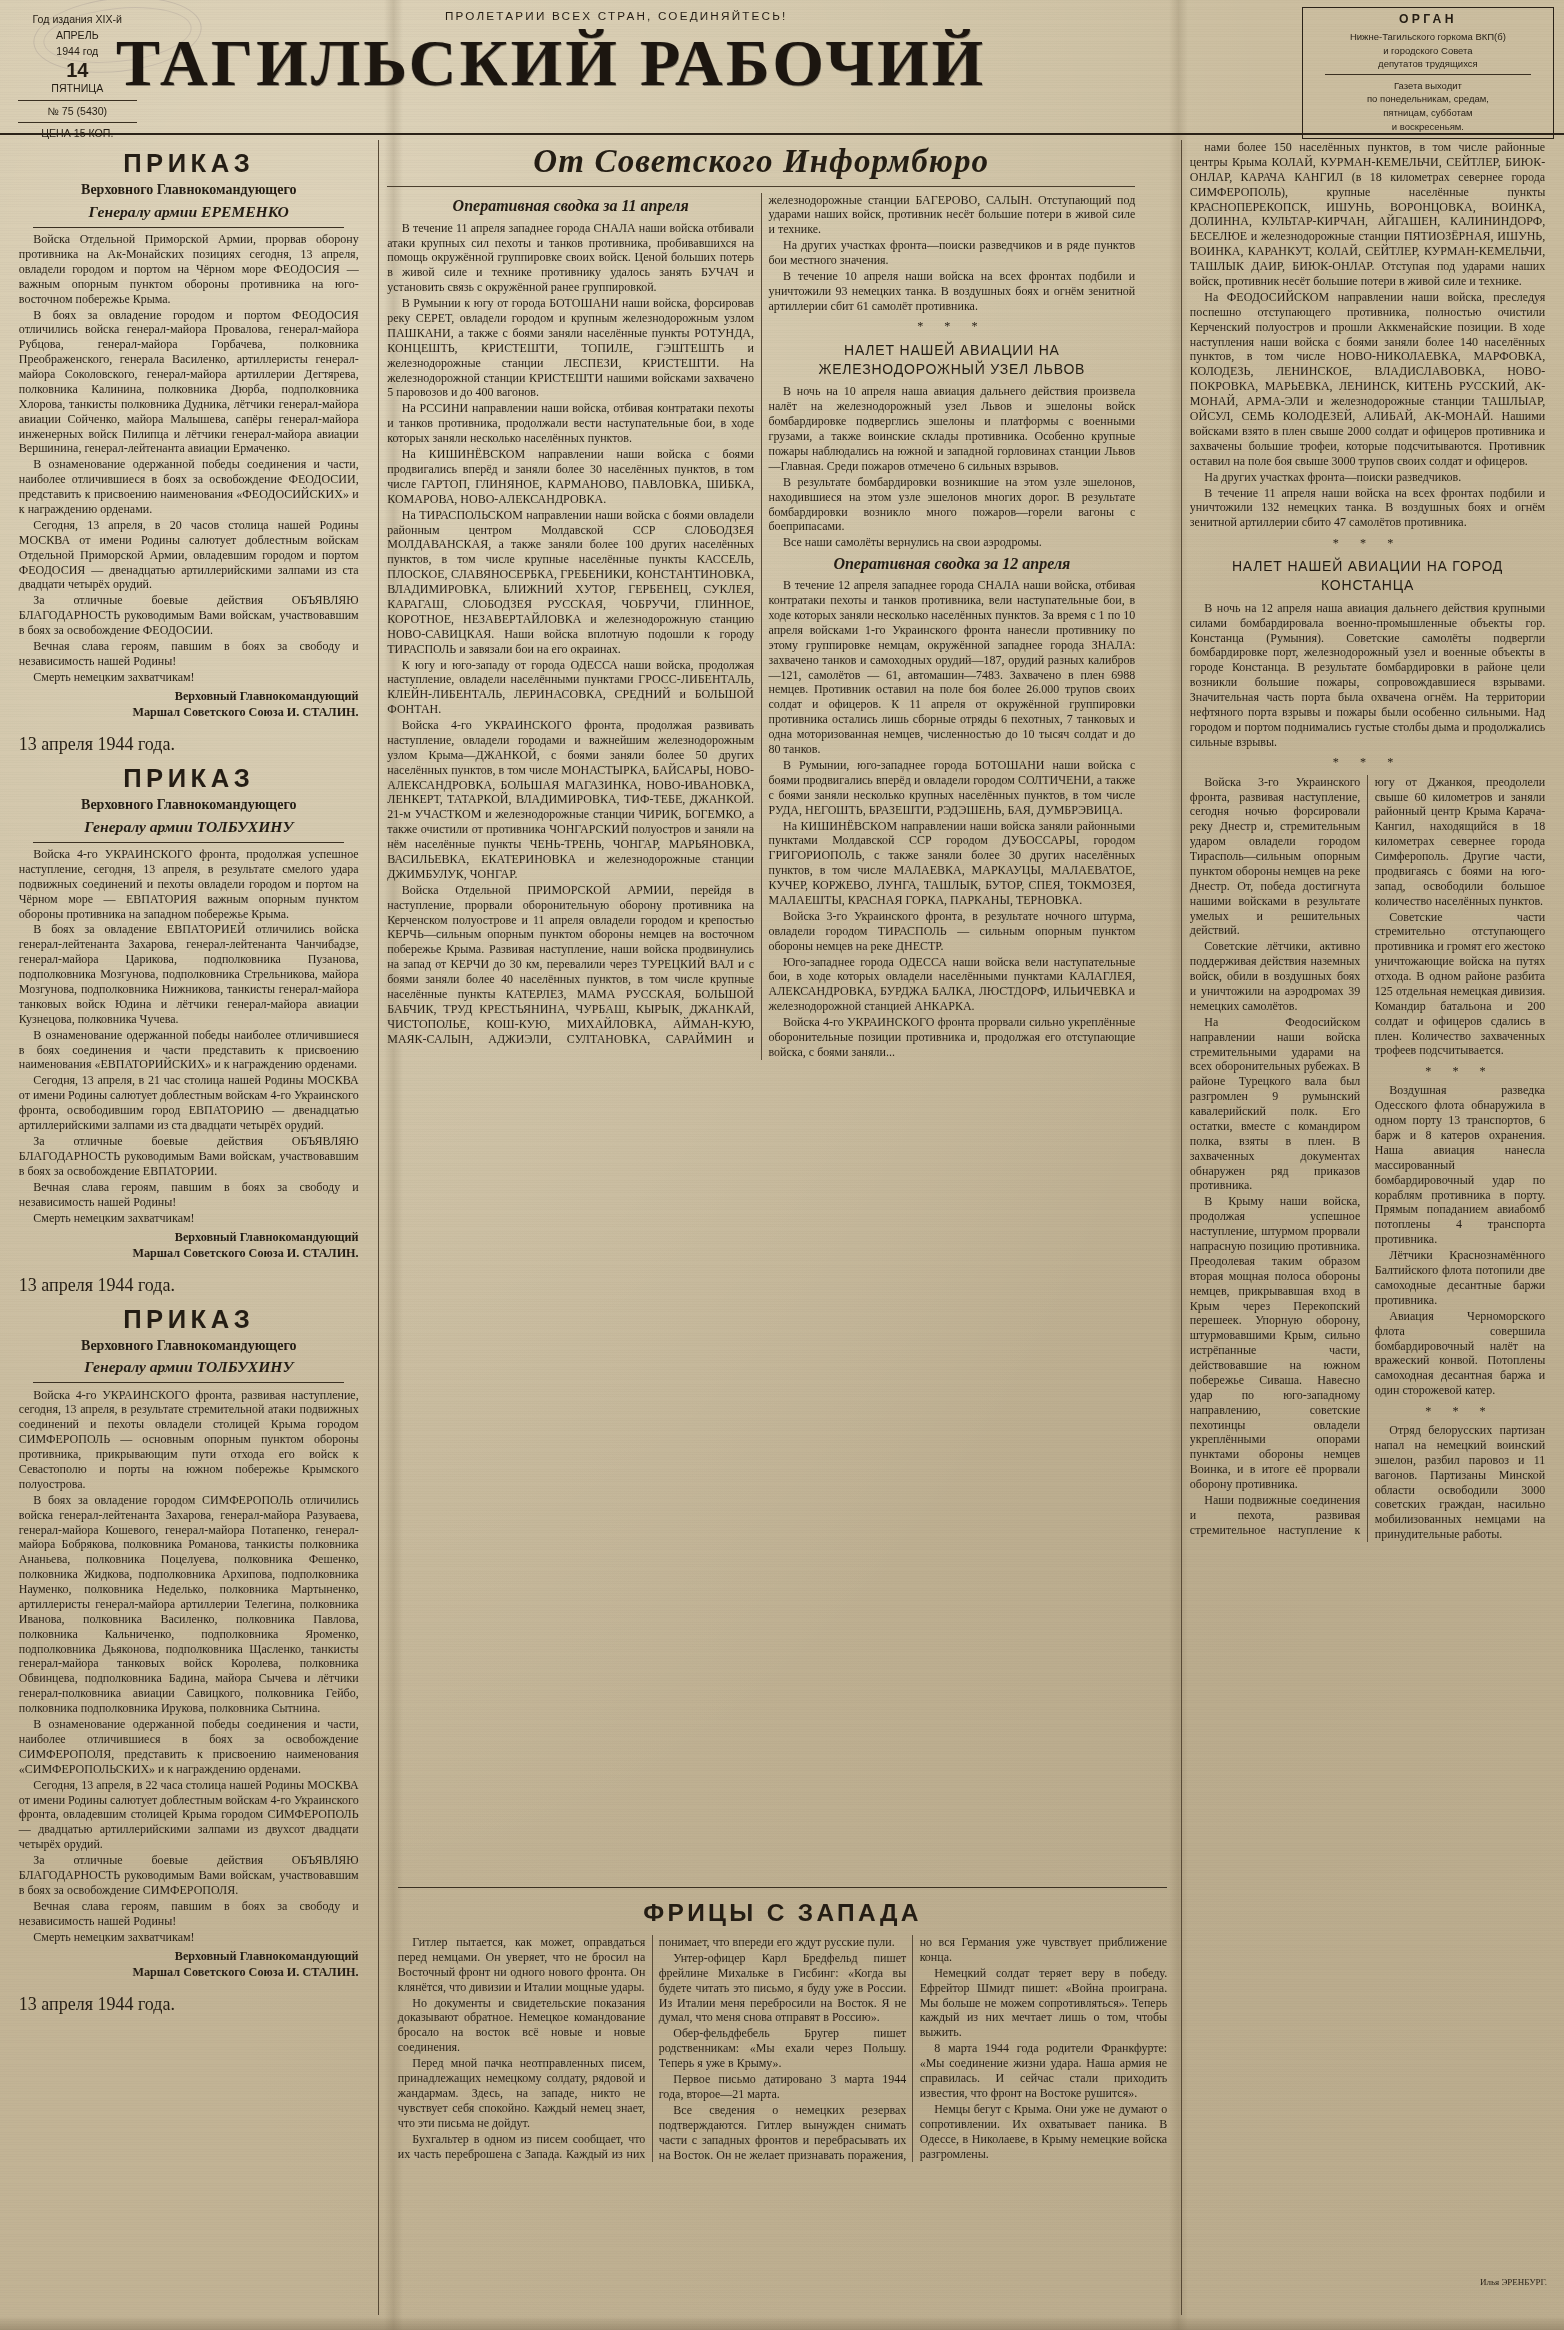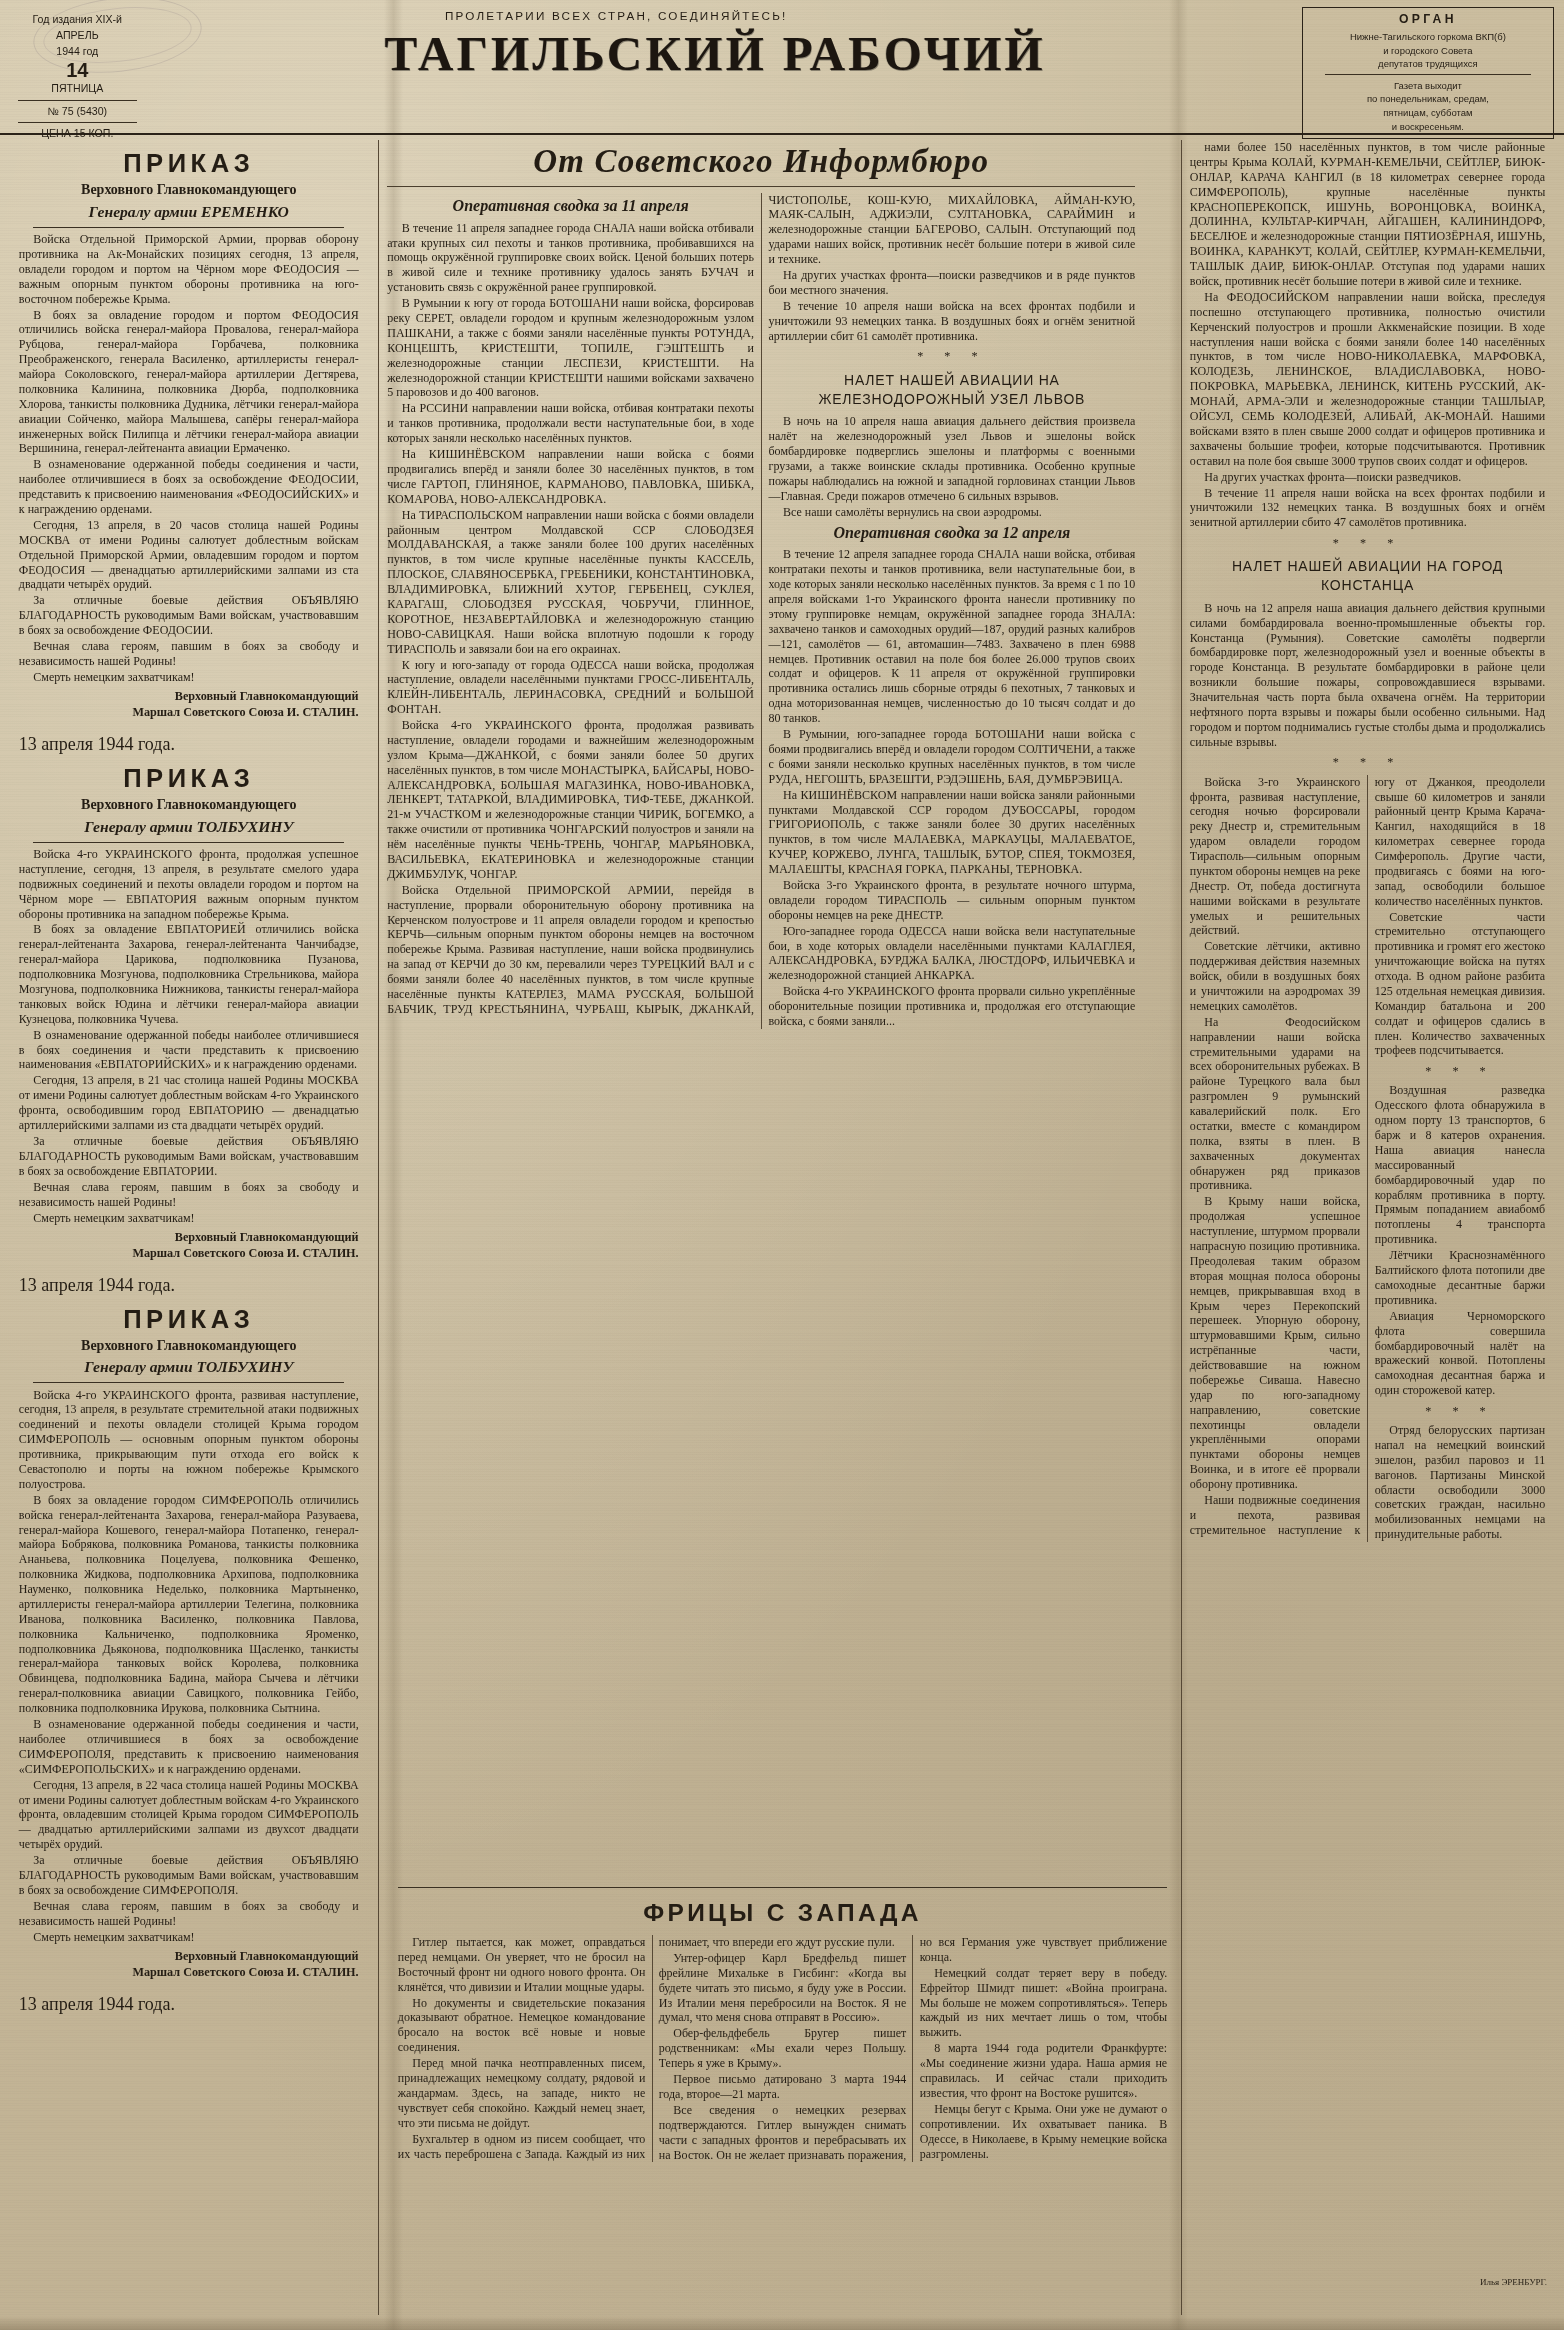--- a/index.html
+++ b/index.html
@@ -53,26 +53,26 @@
     width: 139px;
     font-family: "Liberation Sans", sans-serif;
     font-size: 10.6px; line-height: 1.5; text-align:center;
     color:#241d14;
   }
   .mh-left .big-num {
     font-size: 20px; font-weight: 700; line-height: .95; margin: 1.1px 0;
   }
   .mh-left .rule { border-top:0.6px solid #3a3022; margin:2.8px 10px; }
   .mh-title {
-    position:absolute; left: 144px; top: 24.5px;
+    position:absolute; left: 116px; top: 24.5px;
     width: 902px;
-    text-align:right;
+    text-align:left;
     font-family: "Liberation Serif", serif;
     font-weight: 700;
-    font-size: 49px;
+    font-size: 66px;
     letter-spacing: 3.3px;
     color: #1c1610;
     text-shadow: 0.6px 0.6px 0 rgba(0,0,0,.35), -0.6px 0 0 rgba(0,0,0,.2);
     white-space: nowrap;
   }
   .mh-right {
     position:absolute; right: 10px; top: 6.7px;
     width: 239px;
     border: 1.1px solid #2a2218;
     padding: 3.3px 5.6px 4.5px 5.6px;
@@ -313,20 +313,21 @@
         <p class="t">К югу и юго-западу от города ОДЕССА наши войска, продолжая наступление, овладели населёнными пунктами ГРОСС-ЛИБЕНТАЛЬ, КЛЕЙН-ЛИБЕНТАЛЬ, ЛЕРИНАСОВКА, СРЕДНИЙ и БОЛЬШОЙ ФОНТАН.</p>
         <p class="t">Войска 4-го УКРАИНСКОГО фронта, продолжая развивать наступление, овладели городами и важнейшим железнодорожным узлом Крыма—ДЖАНКОЙ, с боями заняли более 50 других населённых пунктов, в том числе МОНАСТЫРКА, БАЙСАРЫ, НОВО-АЛЕКСАНДРОВКА, БОЛЬШАЯ МАГАЗИНКА, НОВО-ИВАНОВКА, ЛЕНКЕРТ, ТАТАРКОЙ, ВЛАДИМИРОВКА, ТИФ-ТЕБЕ, ДЖАНКОЙ. 21-м УЧАСТКОМ и железнодорожные станции ЧИРИК, БОГЕМКО, а также очистили от противника ЧОНГАРСКИЙ полуостров и заняли на нём населённые пункты ЧЕНЬ-ТРЕНЬ, ЧОНГАР, МАРЬЯНОВКА, ВАСИЛЬЕВКА, ЕКАТЕРИНОВКА и железнодорожные станции ДЖИМБУЛУК, ЧОНГАР.</p>
         <p class="t">Войска Отдельной ПРИМОРСКОЙ АРМИИ, перейдя в наступление, прорвали оборонительную оборону противника на Керченском полуострове и 11 апреля овладели городом и крепостью КЕРЧЬ—сильным опорным пунктом обороны немцев на восточном побережье Крыма. Развивая наступление, наши войска продвинулись на запад от КЕРЧИ до 30 км, перевалили через ТУРЕЦКИЙ ВАЛ и с боями заняли более 40 населённых пунктов, в том числе крупные населённые пункты КАТЕРЛЕЗ, МАМА РУССКАЯ, БОЛЬШОЙ БАБЧИК, ТРУД КРЕСТЬЯНИНА, ЧУРБАШ, КЫРЫК, ДЖАНКАЙ, ЧИСТОПОЛЬЕ, КОШ-КУЮ, МИХАЙЛОВКА, АЙМАН-КУЮ, МАЯК-САЛЫН, АДЖИЭЛИ, СУЛТАНОВКА, САРАЙМИН и железнодорожные станции БАГЕРОВО, САЛЫН. Отступающий под ударами наших войск, противник несёт большие потери в живой силе и технике.</p>
         <p class="t">На других участках фронта—поиски разведчиков и в ряде пунктов бои местного значения.</p>
         <p class="t">В течение 10 апреля наши войска на всех фронтах подбили и уничтожили 93 немецких танка. В воздушных боях и огнём зенитной артиллерии сбит 61 самолёт противника.</p>
 
         <div class="stars">* * *</div>
 
         <div class="secthead">НАЛЕТ НАШЕЙ АВИАЦИИ НА ЖЕЛЕЗНОДОРОЖНЫЙ УЗЕЛ ЛЬВОВ</div>
         <p class="t">В ночь на 10 апреля наша авиация дальнего действия произвела налёт на железнодорожный узел Львов и эшелоны войск бомбардировке подверглись эшелоны и платформы с военными грузами, а также воинские склады противника. Особенно крупные пожары наблюдались на южной и западной горловинах станции Львов—Главная. Среди пожаров отмечено 6 сильных взрывов.</p>
+        <p class="t">В результате бомбардировки возникшие на этом узле эшелонов, находившиеся на этом узле эшелонов многих дорог. В результате бомбардировки возникло много пожаров—горели вагоны с боеприпасами.</p>
         <p class="t">Все наши самолёты вернулись на свои аэродромы.</p>
 
         <div class="op-head">Оперативная сводка за 12 апреля</div>
         <p class="t">В течение 12 апреля западнее города СНАЛА наши войска, отбивая контратаки пехоты и танков противника, вели наступательные бои, в ходе которых заняли несколько населённых пунктов. За время с 1 по 10 апреля войсками 1-го Украинского фронта нанесли противнику по этому группировке немцам, окружённой западнее города ЗНАЛА: захвачено танков и самоходных орудий—187, орудий разных калибров—121, самолётов — 61, автомашин—7483. Захвачено в плен 6988 немцев. Противник оставил на поле боя более 26.000 трупов своих солдат и офицеров. К 11 апреля от окружённой группировки противника остались лишь сборные отряды 6 пехотных, 7 танковых и одна моторизованная немцев, численностью до 10 тысяч солдат и до 80 танков.</p>
         <p class="t">В Румынии, юго-западнее города БОТОШАНИ наши войска с боями продвигались вперёд и овладели городом СОЛТИЧЕНИ, а также с боями заняли несколько крупных населённых пунктов, в том числе РУДА, НЕГОШТЬ, БРАЗЕШТИ, РЭДЭШЕНЬ, БАЯ, ДУМБРЭВИЦА.</p>
         <p class="t">На КИШИНЁВСКОМ направлении наши войска заняли районными пунктами Молдавской ССР городом ДУБОССАРЫ, городом ГРИГОРИОПОЛЬ, с также заняли более 30 других населённых пунктов, в том числе МАЛАЕВКА, МАРКАУЦЫ, МАЛАЕВАТОЕ, КУЧЕР, КОРЖЕВО, ЛУНГА, ТАШЛЫК, БУТОР, СПЕЯ, ТОКМОЗЕЯ, МАЛАЕШТЫ, КРАСНАЯ ГОРКА, ПАРКАНЫ, ТЕРНОВКА.</p>
         <p class="t">Войска 3-го Украинского фронта, в результате ночного штурма, овладели городом ТИРАСПОЛЬ — сильным опорным пунктом обороны немцев на реке ДНЕСТР.</p>
         <p class="t">Юго-западнее города ОДЕССА наши войска вели наступательные бои, в ходе которых овладели населёнными пунктами КАЛАГЛЕЯ, АЛЕКСАНДРОВКА, БУРДЖА БАЛКА, ЛЮСТДОРФ, ИЛЬИЧЕВКА и железнодорожной станцией АНКАРКА.</p>
         <p class="t">Войска 4-го УКРАИНСКОГО фронта прорвали сильно укреплённые оборонительные позиции противника и, продолжая его отступающие войска, с боями заняли...</p>
       </div>

